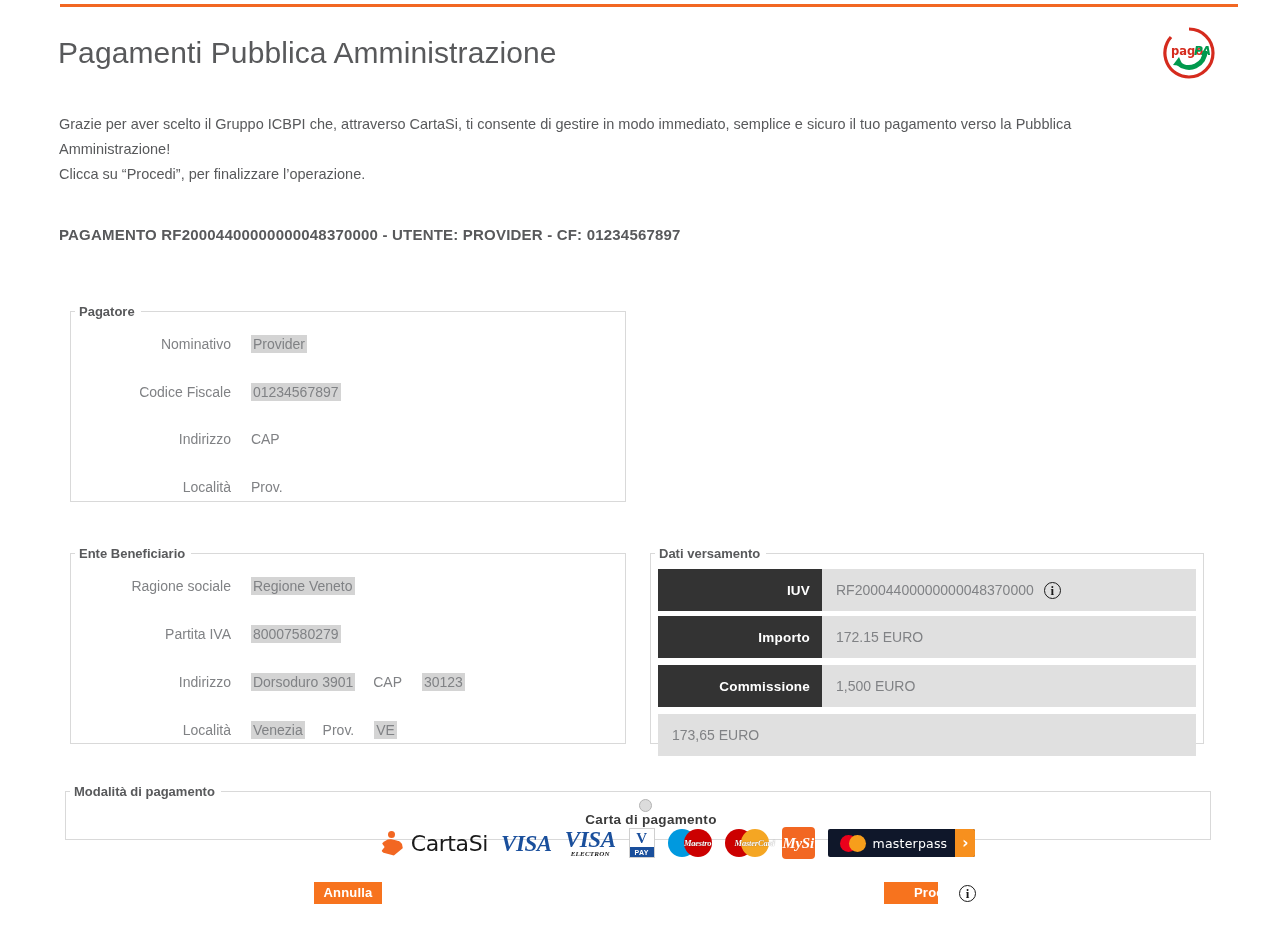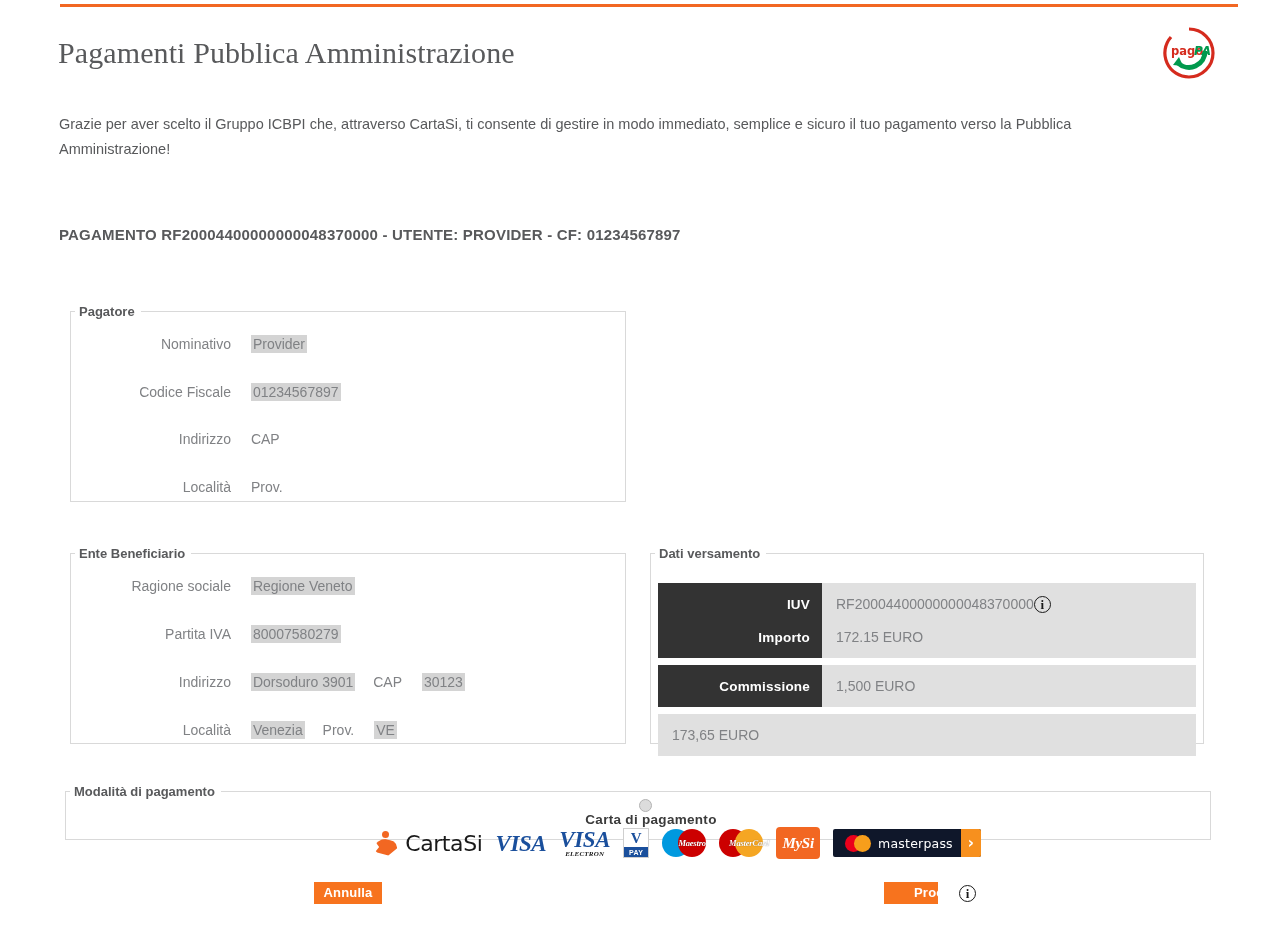--- a/index.html
+++ b/index.html
@@ -32,21 +32,20 @@
 
   
   .page-title {
     position: absolute;
     left: 58px; top: 36px;
     font-size: 30px;
     font-weight: normal;
     color: #58595b;
     letter-spacing: 0.1px;
     margin: 0;
-    font-family: Liberation Serif, serif;
   }
 
   
   .intro {
     position: absolute;
     left: 59px; top: 112px;
     width: 1090px;
     font-size: 14.5px;
     line-height: 25px;
     color: #58595b;
@@ -132,20 +131,21 @@
   }
   .dv-val {
     flex: 1;
     background: #e0e0e0;
     color: #808285;
     font-size: 14px;
     display: flex;
     align-items: center;
     padding-left: 14px;
     box-sizing: border-box;
+    gap: 10px;
   }
 
   
   .info-ico {
     display: inline-flex;
     width: 17px; height: 17px;
     border: 1.6px solid #1a1a1a;
     border-radius: 50%;
     align-items: center; justify-content: center;
     font-family: "Liberation Serif", serif;
@@ -272,21 +272,21 @@
     position:absolute; left:8px; top:0; width:44px; height:28px;
     display:flex; align-items:center; justify-content:center;
     font-family: "Liberation Serif", serif;
     font-style: italic; font-weight:bold;
     font-size: 8.5px; color:#fff;
     text-shadow: 0 0 1px rgba(0,0,0,.5);
     letter-spacing: -.2px;
     z-index: 3;
   }
   .lg-mysi {
-    width: 44px; height: 32px;
+    width: 33px; height: 32px;
     background: #f26722;
     border-radius: 4px;
     align-items:center; justify-content:center;
   }
   .mysi-text {
     font-family: "Liberation Serif", serif;
     font-style: italic; font-weight: bold;
     font-size: 15px; color: #fff;
     letter-spacing: -.3px;
   }
@@ -350,20 +350,21 @@
       <polygon points="17,31 11,39 21,40" fill="#00994d"></polygon>
       <text x="9" y="29" font-family="DejaVu Sans, sans-serif" font-size="11.5" font-weight="bold" fill="#d52b1e">pago</text>
       <text x="32" y="29" font-family="DejaVu Sans, sans-serif" font-size="12" font-weight="bold" font-style="italic" fill="#00994d">PA</text>
     </svg>
   </div>
 
   <h1 class="page-title">Pagamenti Pubblica Amministrazione</h1>
 
   <div class="intro">
     <span>Grazie per aver scelto il Gruppo ICBPI che, attraverso CartaSi, ti consente di gestire in modo immediato, semplice e sicuro il tuo pagamento verso la Pubblica Amministrazione!</span>
+    <span class="l2">Clicca su “Procedi”, per finalizzare l’operazione.</span>
   </div>
 
   <div class="pay-head">PAGAMENTO RF20004400000000048370000 - UTENTE: PROVIDER - CF: 01234567897</div>
 
   <fieldset class="fs fs-pagatore">
     <legend>Pagatore</legend>
 
     <div class="frow" style="left:0; top:16px; width:100%;">
       <span class="flabel">Nominativo</span>
       <span class="fval hl">Provider</span>
@@ -409,21 +410,21 @@
       <span class="flabel">Località</span>
       <span class="fval hl">Venezia</span>
       <span class="inline-lbl">Prov.</span>
       <span class="fval hl">VE</span>
     </div>
   </fieldset>
 
   <fieldset class="fs fs-dati">
     <legend>Dati versamento</legend>
 
-    <div class="dv-row" style="top:22px;text-align:right;">
+    <div class="dv-row" style="top:8px;text-align:right;">
       <div class="dv-key">IUV</div>
       <div class="dv-val">
         <span>RF20004400000000048370000</span>
         <span class="info-ico">i</span>
       </div>
     </div>
 
     <div class="dv-row" style="top:55px;">
       <div class="dv-key">Importo</div>
       <div class="dv-val">172.15 EURO</div>

